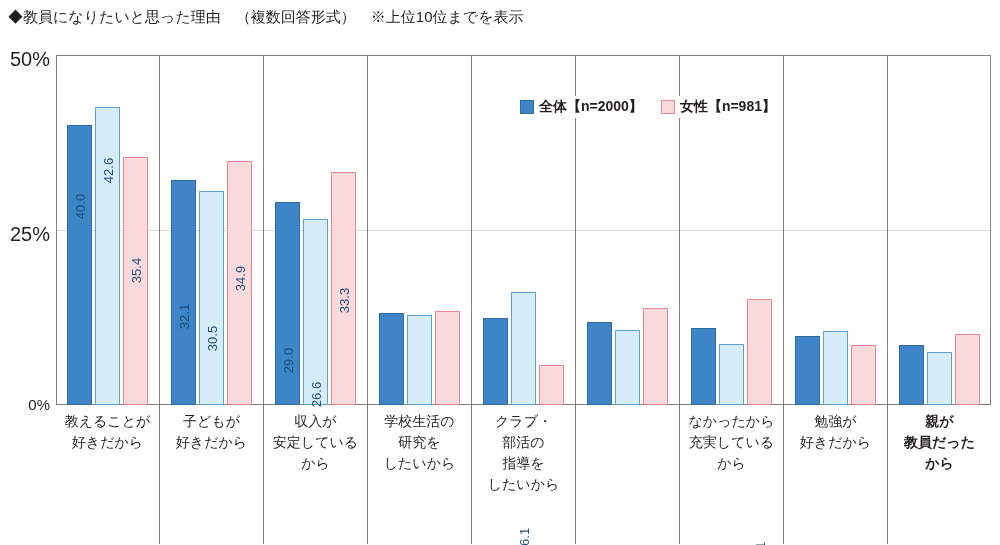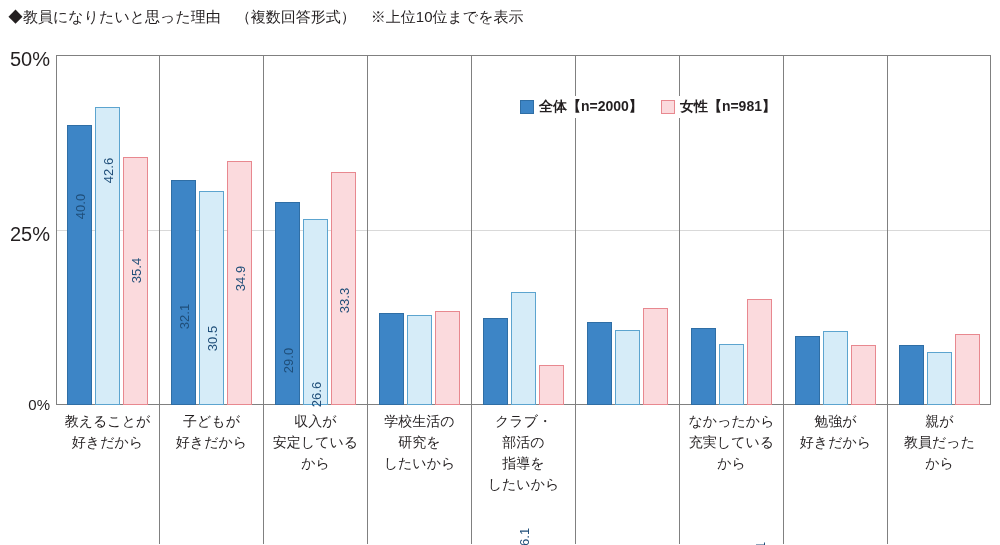--- a/index.html
+++ b/index.html
@@ -62,21 +62,21 @@
     height: 489px;
     display: flex;
   }
   .cat {
     position: relative;
     flex: 1 1 0;
     height: 100%;
     border-right: 1px solid #808080;
     box-sizing: border-box;
   }
-  .cat:last-child { border-right: none; }
+  .cat:last-child { border-right: none; font-weight: bold; }
   .cat-bars {
     position: absolute;
     left: 0;
     top: 0;
     width: 100%;
     height: 350px;
     display: flex;
     align-items: flex-end;
     justify-content: center;
     gap: 3px;

